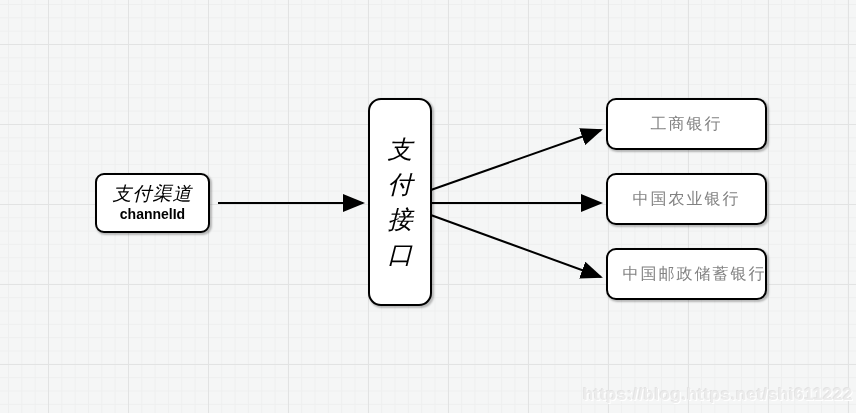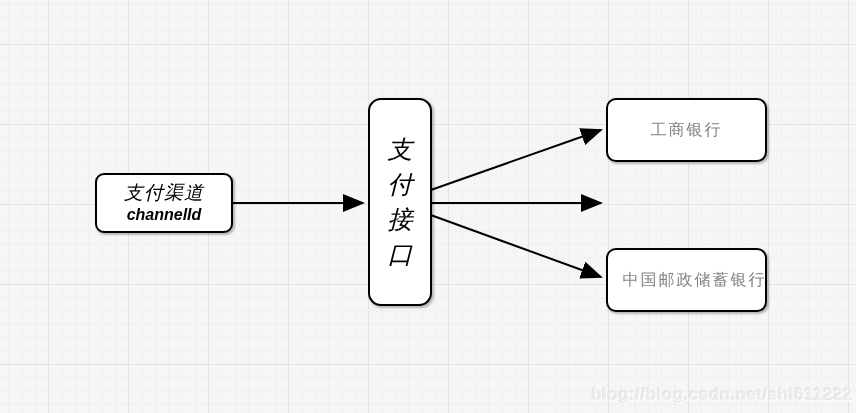--- a/index.html
+++ b/index.html
@@ -22,55 +22,54 @@
   .node {
     position: absolute;
     background: #ffffff;
     border: 2px solid #000000;
     box-shadow: 1.5px 1.5px 2px rgba(0,0,0,0.25);
     display: flex;
     align-items: center;
     justify-content: center;
   }
   .node-source {
-    left: 95px; top: 173px; width: 138px; height: 60px;
+    left: 95px; top: 173px; width: 115px; height: 60px;
     border-radius: 9px;
     flex-direction: column;
     line-height: 1.25;
   }
   .node-source .title {
     font-style: italic;
     font-size: 19px;
     color: #000000;
     letter-spacing: 1px;
     white-space: nowrap;
   }
   .node-source .subtitle {
     font-family: "Liberation Sans", sans-serif;
     font-weight: bold;
-    font-style: italic;
-    font-size: 16px;
+    font-size: 14px;
     color: #000000;
     white-space: nowrap;
   }
   .node-interface {
     left: 368px; top: 98px; width: 64px; height: 208px;
     border-radius: 13px;
   }
   .node-interface .vtext {
     font-style: italic;
     font-size: 25px;
     line-height: 35px;
     color: #000000;
     width: 1.1em;
     word-break: break-all;
     text-align: center;
   }
   .node-bank {
-    left: 606px; width: 161px; height: 64px;
+    left: 606px; width: 161px; height: 52px;
     border-radius: 10px;
   }
   .node-bank span {
     font-size: 16px;
     color: #828282;
     letter-spacing: 2px;
     white-space: nowrap;
   }
   .node-bank-1 { top: 98px; }
   .node-bank-2 { top: 173px; }
@@ -110,20 +109,23 @@
   </div>
 
   <div class="node node-interface">
     <div class="vtext">支付接口</div>
   </div>
 
   <div class="node node-bank node-bank-1">
     <span>工商银行</span>
   </div>
 
+  <div class="node node-bank node-bank-2">
+    <span>中国农业银行</span>
+  </div>
 
   <div class="node node-bank node-bank-3">
     <span>中国邮政储蓄银行</span>
   </div>
 
-  <div class="watermark">blog://blog.csdn.net/shi611222</div>
+  <div class="watermark">https://blog.https.net/shi611222</div>
 
 </div>
 
 </body></html>

